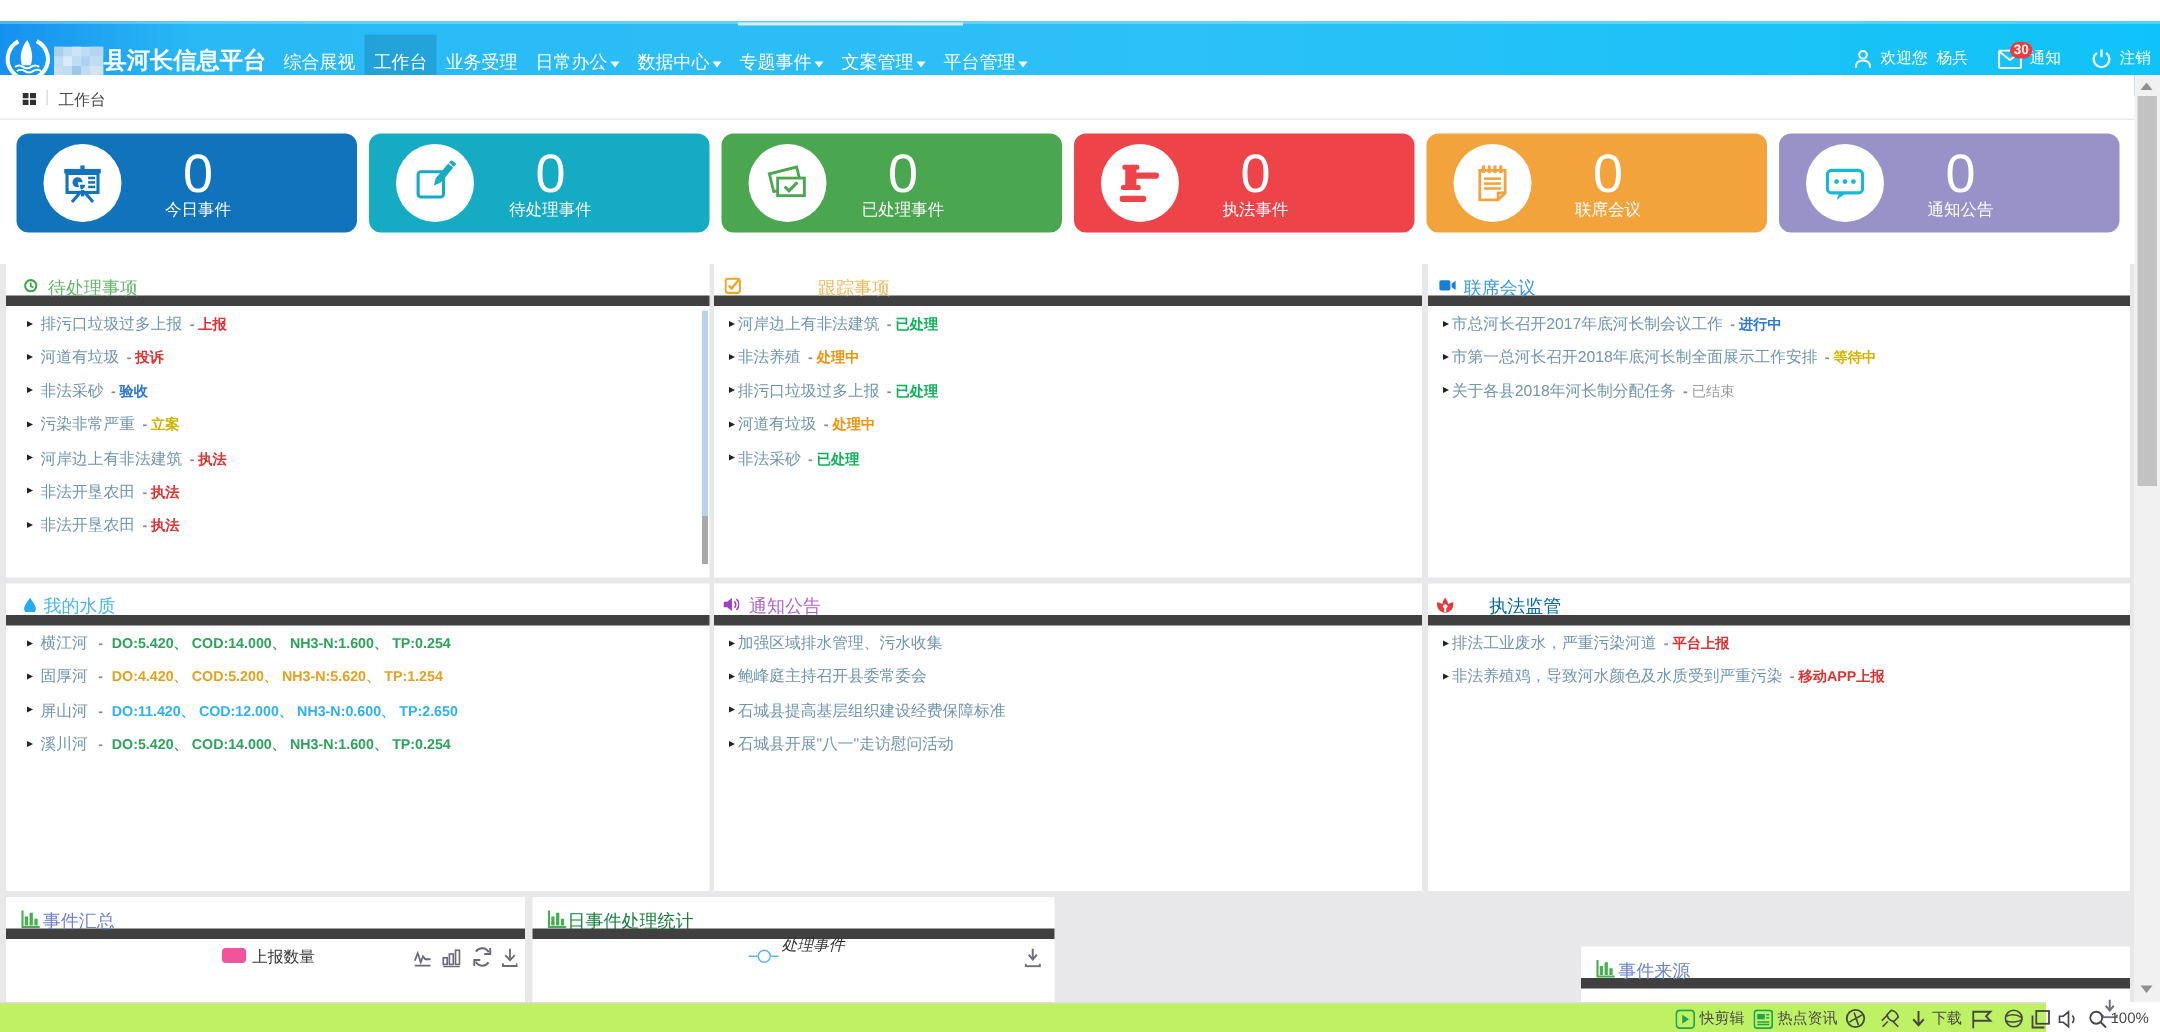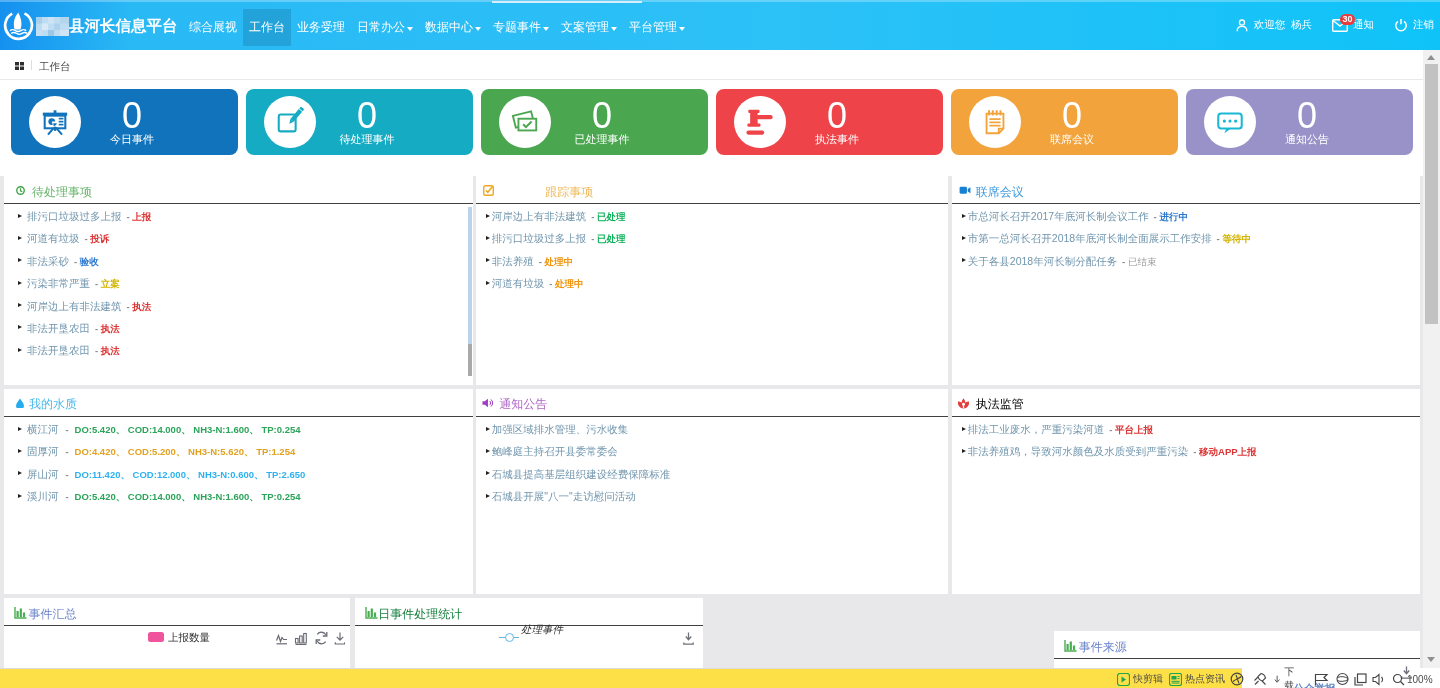--- a/index.html
+++ b/index.html
@@ -1,21 +1,21 @@
 <!DOCTYPE html>
 <html><head>
 <meta charset="utf-8">
 <style>
 * { margin:0; padding:0; box-sizing:border-box; }
 html,body { width:1440px; height:688px; overflow:hidden; background:#ffffff;
   font-family:"Liberation Sans", sans-serif; }
 #page { position:absolute; left:0; top:0; width:1440px; height:688px; }
 
 
-#nav { position:absolute; left:0; top:0; width:1440px; height:50px;
+#nav { position:absolute; left:0; top:14px; width:1440px; height:50px;
   background:linear-gradient(to right,#1590ef 0%,#29b9f5 9%,#2cc1f7 55%,#0fc3f8 100%); color:#fff; }
 #topedge { position:absolute; left:0; top:0; width:1440px; height:2px;
   background:rgba(255,255,255,0.28); }
 #topwhite { position:absolute; left:492px; top:1px; width:150px; height:2px; background:#d9ecf7; }
 #logo { position:absolute; left:2px; top:10px; }
 #blurname { position:absolute; left:36px; top:17px; width:33px; height:19px; }
 #brand { position:absolute; left:69px; top:16px; font-size:15.5px; font-weight:bold; }
 .navmenu { position:absolute; top:9px; height:37px; display:flex; align-items:center; }
 .nitem { font-size:12px; padding:0 6px; height:37px; display:flex; align-items:center; white-space:nowrap; }
 .nitem.active { background:rgba(0,45,85,0.17); }
@@ -35,21 +35,21 @@
 
 
 .card { position:absolute; top:89px; width:227px; height:66px; border-radius:8px; color:#fff; }
 .card .circ { position:absolute; left:17.5px; top:7px; width:52px; height:52px; border-radius:50%;
   background:#fff; display:flex; align-items:center; justify-content:center; }
 .cnum { position:absolute; left:41px; width:160px; text-align:center; font-size:36px; top:10px; line-height:34px;}
 .clbl { position:absolute; left:41px; width:160px; text-align:center; font-size:11px; top:43px; }
 
 
 .panel { position:absolute; background:#fff; }
-.phead { position:absolute; left:0; top:0; right:0; height:28px; border-bottom:1px solid #404040; }
+.phead { position:absolute; left:0; top:0; right:0; height:28px; border-bottom:7px solid #404040; }
 .phead .ico { position:absolute; left:14px; top:8px; }
 .phead .t { position:absolute; left:32px; top:8px; font-size:12px; }
 .plist { position:absolute; left:0; top:29px; right:0; bottom:0; overflow:hidden; }
 .plist ul { list-style:none; }
 .plist li { height:22.4px; line-height:22.4px; padding-left:23px; position:relative;
   font-size:10.5px; color:#7095ad; white-space:nowrap; }
 .plist li:before { content:""; position:absolute; left:14px; top:8.5px; width:0; height:0;
   border-top:2.8px solid transparent; border-bottom:2.8px solid transparent; border-left:4.5px solid #222; }
 .plist.p2 li { padding-left:16px; }
 .plist.p2 li:before { left:10px; }
@@ -64,21 +64,21 @@
 
 
 .chead-legend { position:absolute; font-size:10.5px; color:#333; }
 
 
 #sbar { position:absolute; left:1423px; top:50px; width:17px; height:618px; background:#f1f1f1; }
 #sthumb { position:absolute; left:1425px; top:64px; width:13px; height:260px; background:#c2c2c2; }
 .sarrow { position:absolute; left:1427px; width:0; height:0; border-left:4.5px solid transparent; border-right:4.5px solid transparent; }
 
 
-#bbar { position:absolute; left:0; top:668px; width:1242px; height:20px; background:#fde047;
+#bbar { position:absolute; left:0; top:668px; width:1364px; height:20px; background:#bef264;
   border-top:1px solid #dcdcdc; font-size:10px; color:#4a4a4a; z-index:5; }
 #bbar .it { position:absolute; top:2px; display:flex; align-items:center; height:16px; }
 </style>
 </head>
 <body>
 <div id="page">
 
 <div id="nav">
   <div id="topedge"></div>
   <div id="topwhite"></div>
@@ -269,23 +269,24 @@
   <div class="phead">
     <svg class="ico" width="11" height="11" viewBox="0 0 12 12" style="left:7px; top:8.5px;">
       <rect x="0.8" y="0.8" width="10.4" height="10.4" rx="2" fill="none" stroke="#efa723" stroke-width="1.5"></rect>
       <path d="M 3.2,5.9 L 5.2,8 L 10.6,1.4" fill="none" stroke="#efa723" stroke-width="1.7"></path>
     </svg>
     <span class="t" style="color:#eeb95d; left:23.5px;margin-left:46px;">跟踪事项</span>
   </div>
   <div class="plist p2">
         <ul>
     <li>河岸边上有非法建筑 <span class="st"><span class="dash">-</span>&nbsp;<span class="grn">已处理</span></span></li>
+    <li>非法养殖 <span class="st"><span class="dash">-</span>&nbsp;<span class="org">处理中</span></span></li>
     <li>排污口垃圾过多上报 <span class="st"><span class="dash">-</span>&nbsp;<span class="grn">已处理</span></span></li>
-    <li>非法养殖 <span class="st"><span class="dash">-</span>&nbsp;<span class="org">处理中</span></span></li>
     <li>河道有垃圾 <span class="st"><span class="dash">-</span>&nbsp;<span class="org">处理中</span></span></li>
+    <li>非法采砂 <span class="st"><span class="dash">-</span>&nbsp;<span class="grn">已处理</span></span></li>
   </ul>
       </div>
 </div>
 
 <div class="panel" style="left:951.8px; top:176px; width:468.2px; height:208.5px;">
   <div class="phead">
     <svg class="ico" width="12" height="8.5" viewBox="0 0 14 11" style="left:7px; top:10px;">
       <rect x="0" y="1" width="9.5" height="9" rx="1.5" fill="#1780d2"></rect>
       <path d="M 10.5,4 L 14,1.5 L 14,9.5 L 10.5,7 Z" fill="#1780d2"></path>
     </svg>
@@ -335,21 +336,21 @@
       </div>
 </div>
 
 <div class="panel" style="left:951.8px; top:389px; width:468.2px; height:205.3px;">
   <div class="phead">
     <svg class="ico" width="11" height="11" viewBox="0 0 12 12" style="left:6.5px; top:8.5px;">
       <path d="M 6,0.3 C 6.8,2 8,3 8,5 L 11.7,3.6 A 6 6 0 1 1 0.3,3.6 L 4,5 C 4,3 5.2,2 6,0.3 Z" fill="#e23d3d"></path>
       <circle cx="6" cy="6.8" r="1.6" fill="#fff"></circle>
       <rect x="5.3" y="7.5" width="1.4" height="3.5" fill="#fff"></rect>
     </svg>
-    <span class="t" style="color:#000000; left:24px; top:6.5px;">执法监管</span>
+    <span class="t" style="color:#0369a1; left:41px; top:6.5px;">执法监管</span>
   </div>
   <div class="plist p2">
         <ul>
     <li>排法工业废水，严重污染河道 <span class="st"><span class="dash">-</span>&nbsp;<span class="red">平台上报</span></span></li>
     <li>非法养殖鸡，导致河水颜色及水质受到严重污染 <span class="st"><span class="dash">-</span>&nbsp;<span class="red">移动APP上报</span></span></li>
   </ul>
       </div>
 </div>
 
 <div class="panel" style="left:4px; top:598.3px; width:346.2px; height:69.4px;">

